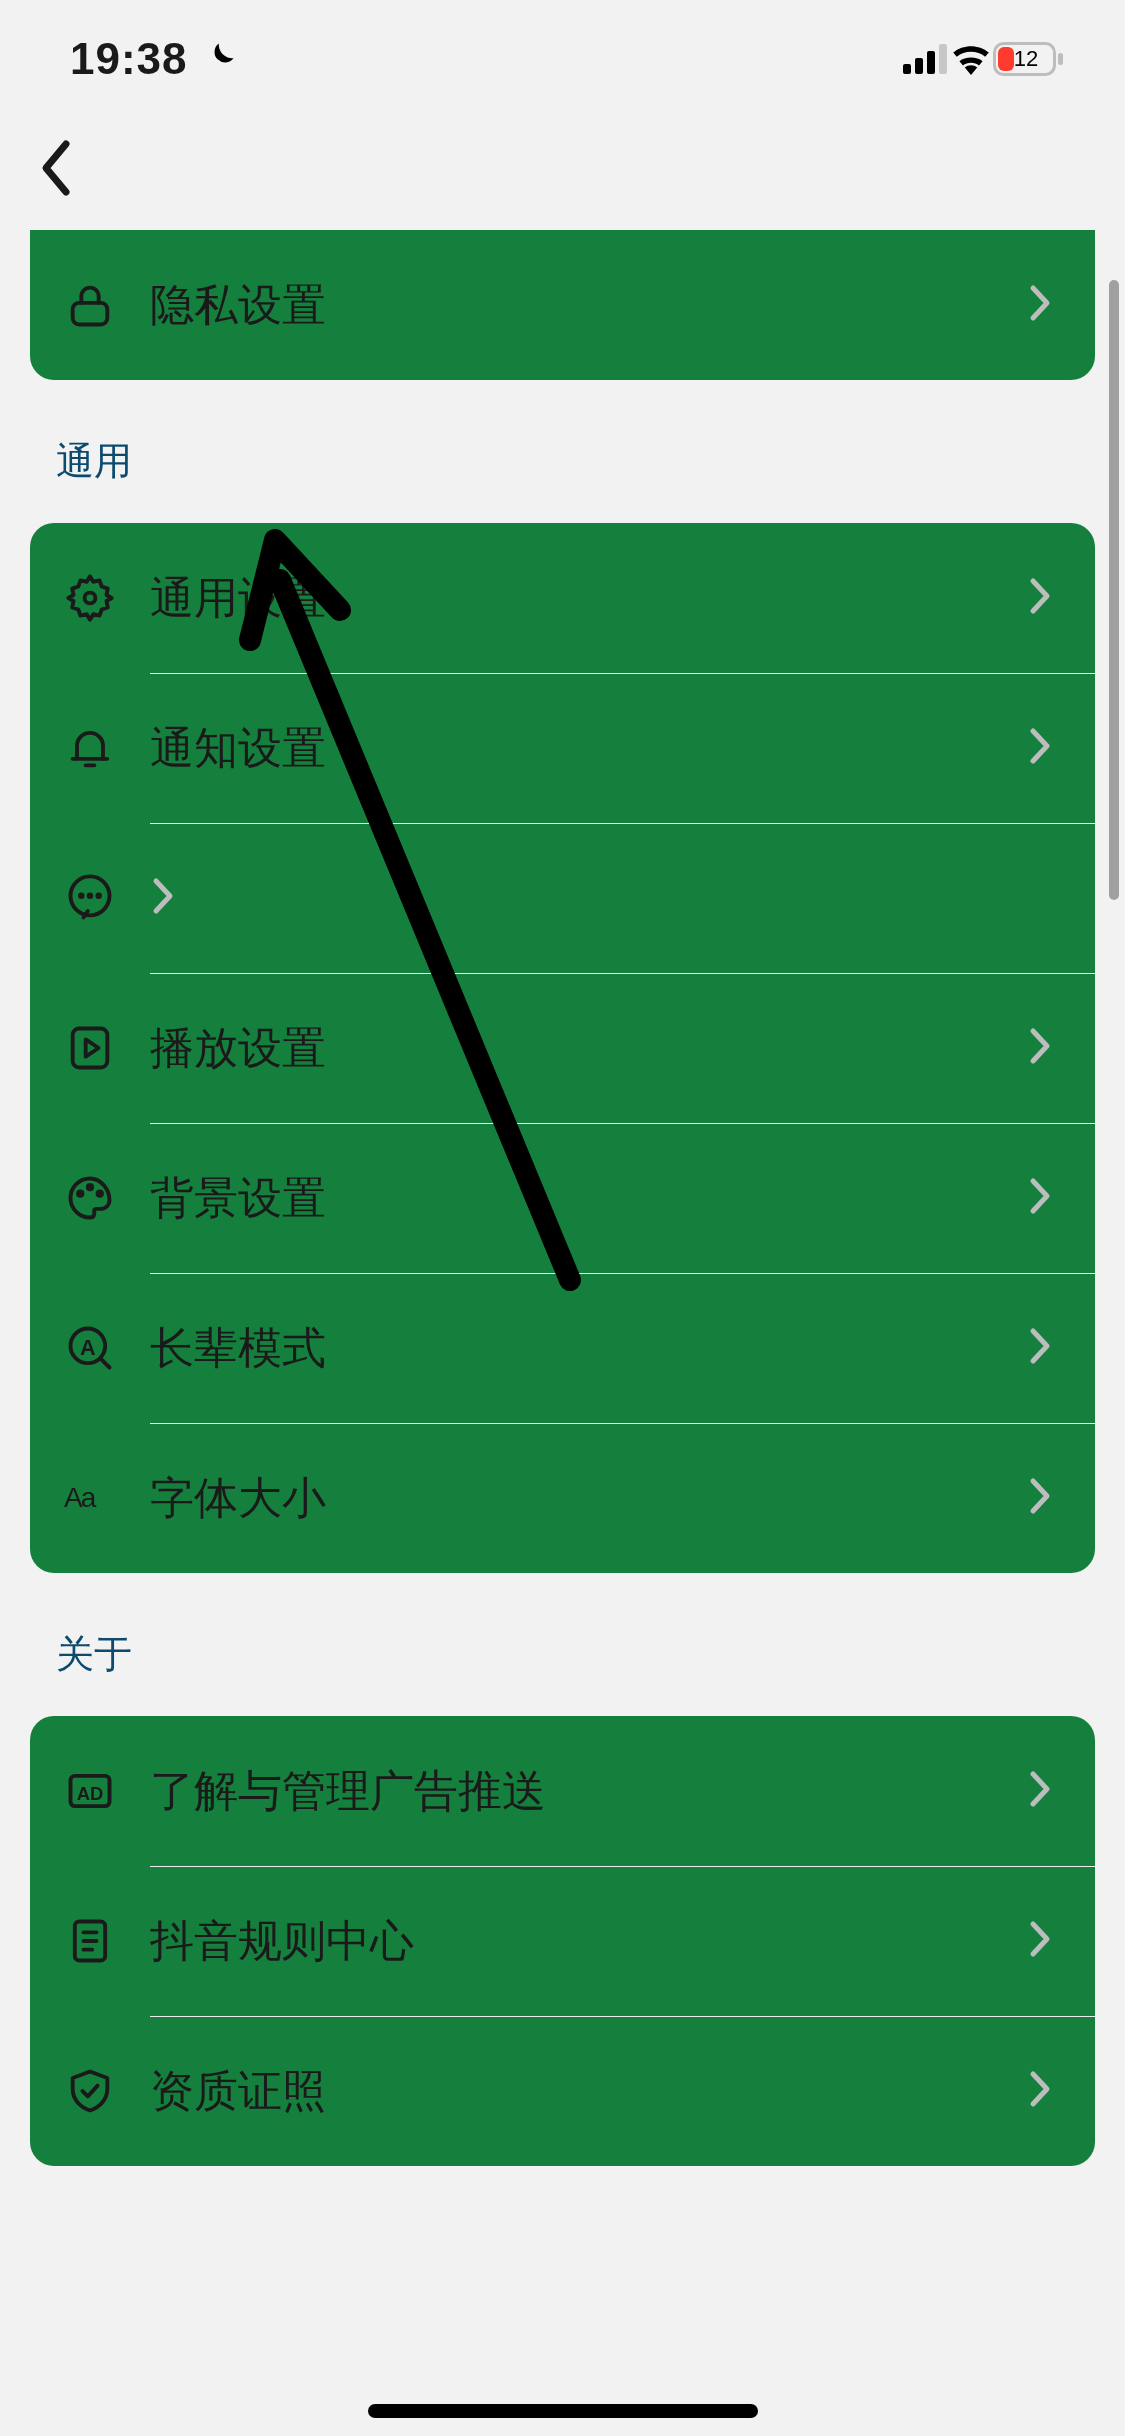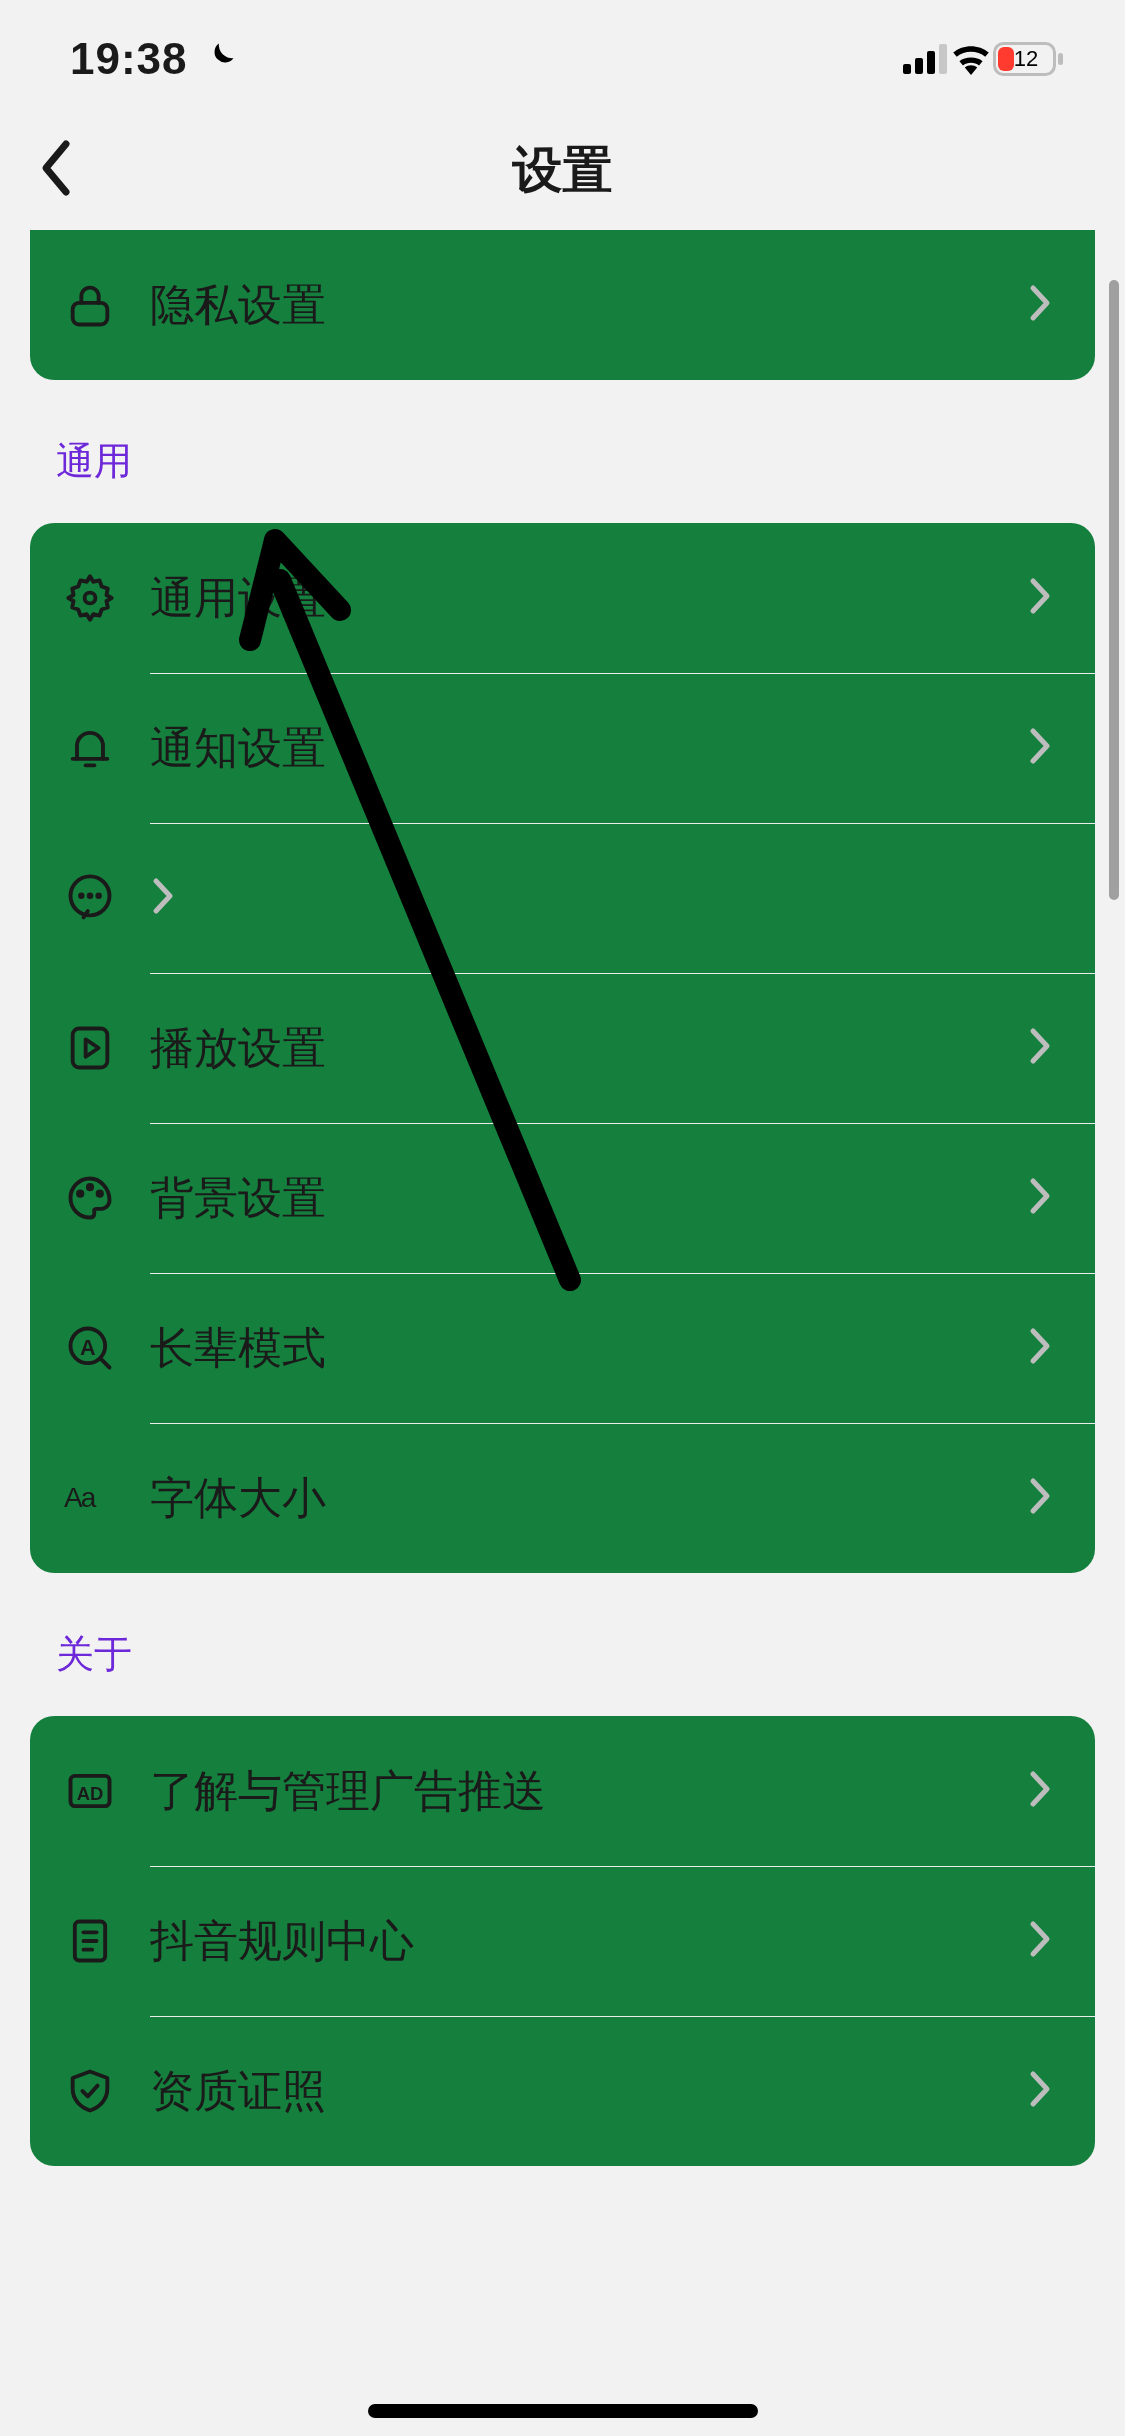--- a/index.html
+++ b/index.html
@@ -48,21 +48,21 @@
   
   .section {
     margin: 0 30px;
     background: #15803d;
     border-radius: 24px;
     overflow: hidden;
   }
   .section-first { margin-top: 0; border-top-left-radius: 0; border-top-right-radius: 0; }
   .section-header {
     font-size: 38px;
-    color: #6d28d9;
+    color: #0c4a6e;
     padding: 56px 0 36px 56px;
   }
 
   .row {
     display: flex;
     align-items: center;
     height: 150px;
     padding: 0 42px 0 34px;
     position: relative;
   }
@@ -162,21 +162,20 @@
     </span>
   </div>
 </div>
 
 <div class="nav-bar">
   <span class="nav-back">
     <svg width="40" height="64" viewBox="0 0 40 64" fill="none" stroke="#1a1a1a" stroke-width="7" stroke-linecap="round" stroke-linejoin="round">
         <polyline points="30,8 10,32 30,56"></polyline>
       </svg>
   </span>
-  <div class="nav-title">设置</div>
 </div>
 
 <div class="section section-first">
   <div class="row">
     <span class="row-icon">
       <svg width="52" height="52" viewBox="0 0 24 24" fill="none" stroke="#1a1a1a" stroke-width="1.8" stroke-linecap="round" stroke-linejoin="round">
           <rect x="4" y="11" width="16" height="10" rx="3"></rect>
           <path d="M8 11V8a4 4 0 0 1 8 0v3"></path>
         </svg>
     </span>

